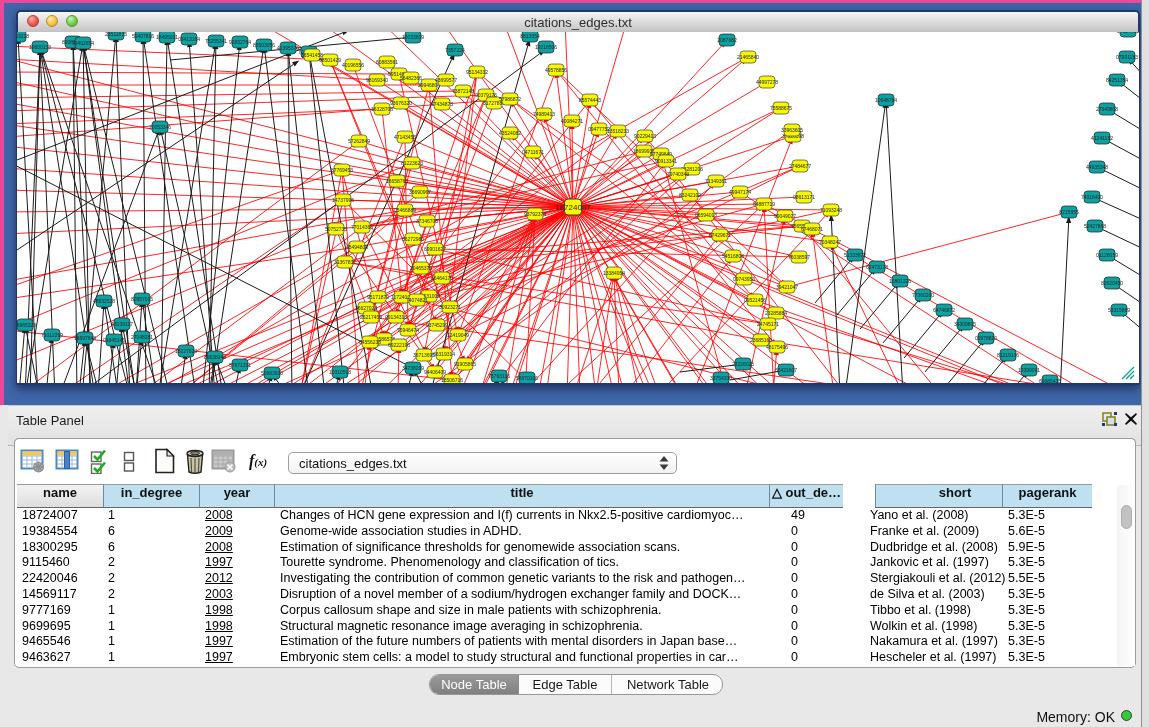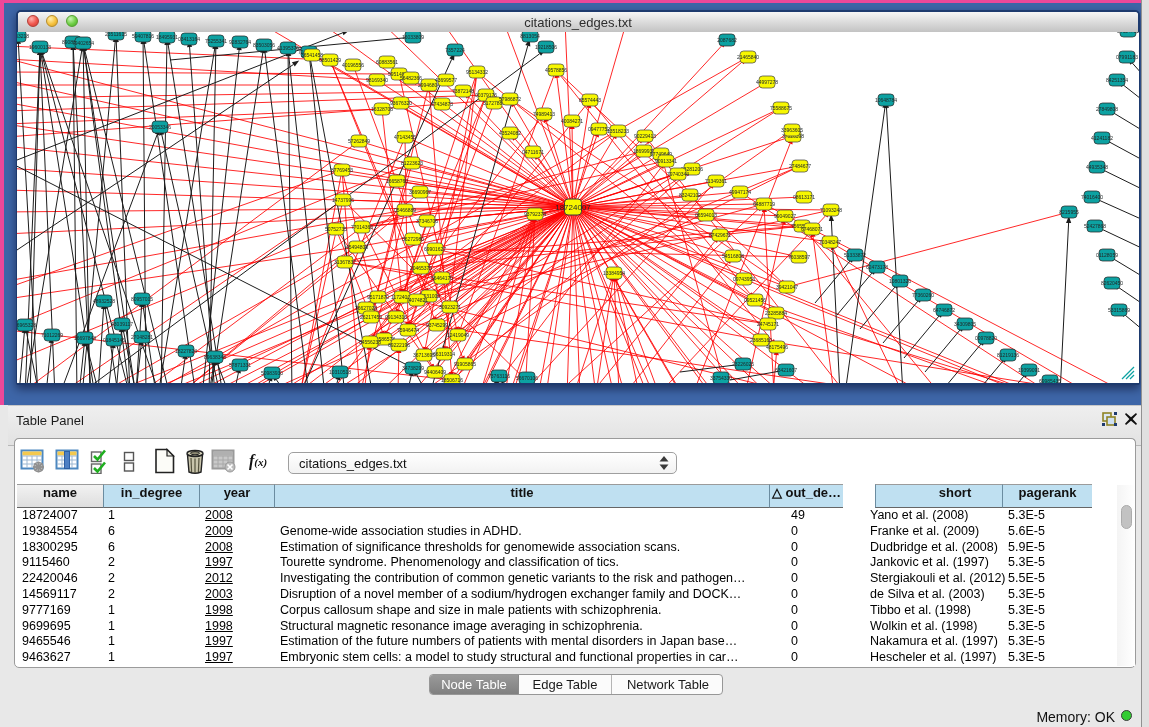--- a/index.html
+++ b/index.html
@@ -29,21 +29,21 @@
 .trow { position:absolute; left:0; top:0; width:1149px; height:16px; font-size:12.5px; color:#000; }
 .c { position:absolute; white-space:nowrap; overflow:hidden; }
 .c1 { left:22px;  width:80px; }
 .c2 { left:108px; width:90px; }
 .c3 { left:205px; width:66px;text-decoration:underline; }
 .c4 { left:280px; width:486px; }
 .c5 { left:791px; width:66px; }
 .c6 { left:870px; width:150px; }
 .c7 { left:1008px; width:80px; }
 #tabs { position:absolute; left:429px; top:674px; width:294px; height:21px; border:1px solid #979797;
-   border-radius:4px; background:#fbfbfb; font-size:13px; overflow:hidden; }
+   border-radius:10px; background:#fbfbfb; font-size:13px; overflow:hidden; }
 .seg { position:absolute; top:0; height:21px; text-align:center; padding-top:2px; color:#1a1a1a; }
 #memory { position:absolute; left:960px; top:709px; width:155px; text-align:right; font-size:14px; color:#111; }
 #memdot { position:absolute; left:1121px; top:710px; width:11px; height:11px; border-radius:50%;
    background:#33cc33; border:1px solid #3c3c3c; }
 #rstrip { position:absolute; left:1141px; top:0; width:8px; height:727px; background:#e0e0e0; border-left:1px solid #919191; }
 </style></head><body>
 <div id="page">
   <div id="desktop"></div>
   <div id="gwin">
     <div id="titlebar">
@@ -1155,20 +1155,21 @@
   <div class="thead" style="left:103px;width:96px;">in_degree</div>
   <div class="thead" style="left:199px;width:75px;">year</div>
   <div class="thead" style="left:274px;width:495px;">title</div>
   <div class="thead" style="left:769px;width:74px;">△ out_de…</div>
   <div class="thead" style="left:843px;width:159px;margin-left:32px;">short</div>
   <div class="thead" style="left:1002px;width:90px;">pagerank</div>
   <div class="trow" style="top:508px">
 <div class="c c1">18724007</div>
       <div class="c c2">1</div>
       <div class="c c3">2008</div>
+<div class="c c4">Changes of HCN gene expression and I(f) currents in Nkx2.5-positive cardiomyoc…</div>
       <div class="c c5">49</div>
       <div class="c c6">Yano et al. (2008)</div>
 <div class="c c7">5.3E-5</div>
     </div>
 <div class="trow" style="top:523.8px">
 <div class="c c1">19384554</div>
       <div class="c c2">6</div>
       <div class="c c3">2009</div>
 <div class="c c4">Genome-wide association studies in ADHD.</div>
       <div class="c c5">0</div>

